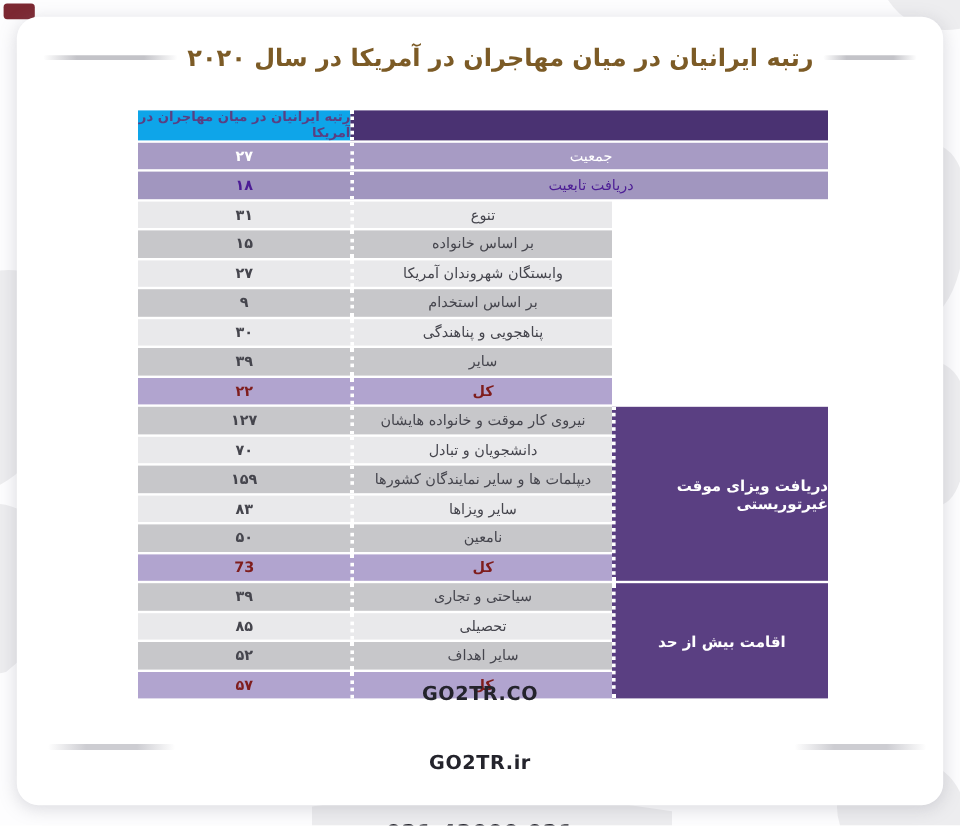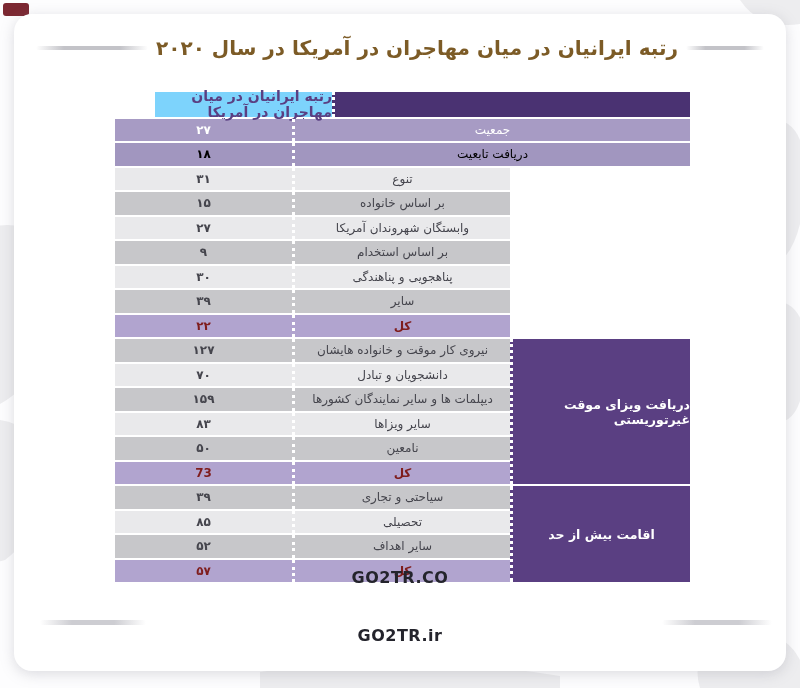--- a/index.html
+++ b/index.html
@@ -24,24 +24,24 @@
   .line-r{width:78px;}
   .line-l{flex:1;}
   .page-title{color:var(--title-gold);font-size:20px;font-weight:bold;white-space:nowrap;direction:rtl;}
   
   .table{position:absolute;left:101px;top:78px;width:575px;direction:ltr;}
   .t-row{height:22.5px;margin-bottom:2px;display:flex;align-items:stretch;font-size:12px;direction:ltr;}
   .cell{display:flex;align-items:center;justify-content:center;direction:rtl;}
   .num-cell{width:177px;}
   .lbl-cell{flex:1;border-left:3px dotted #fff;}
   .t-row.header{height:24.5px;}
-  .t-row.header .num-cell{background:#7dd3fc;color:var(--section-purple);font-weight:bold;font-size:14px;margin-left:40px;}
+  .t-row.header .num-cell{background:#0ea5e9;color:var(--section-purple);font-weight:bold;font-size:11px;}
   .t-row.header .lbl-cell{background:var(--header-purple);}
   .t-row.top1{background:var(--top-row-purple);color:#fff;}
-  .t-row.top2{background:var(--top-row-purple-2);color:#000000;}
+  .t-row.top2{background:var(--top-row-purple-2);color:#4c1d95;}
   .t-row.light{background:var(--row-gray-light);color:var(--text-dark);}
   .t-row.dark{background:var(--row-gray-dark);color:var(--text-dark);}
   .t-row.total{background:var(--total-row-purple);color:#7f1d1d;font-weight:bold;}
   .t-row .num-cell{font-weight:bold;}
   .section-row{display:flex;align-items:stretch;}
   .rows-col{width:395px;}
   .section-block{flex:1;margin-bottom:2px;border-left:3px dotted #fff;background:var(--section-purple);
     display:flex;align-items:center;justify-content:center;color:#fff;font-size:12.5px;font-weight:bold;direction:rtl;}
   
   .footer{position:absolute;left:0;right:0;top:582px;height:54px;display:flex;direction:ltr;

